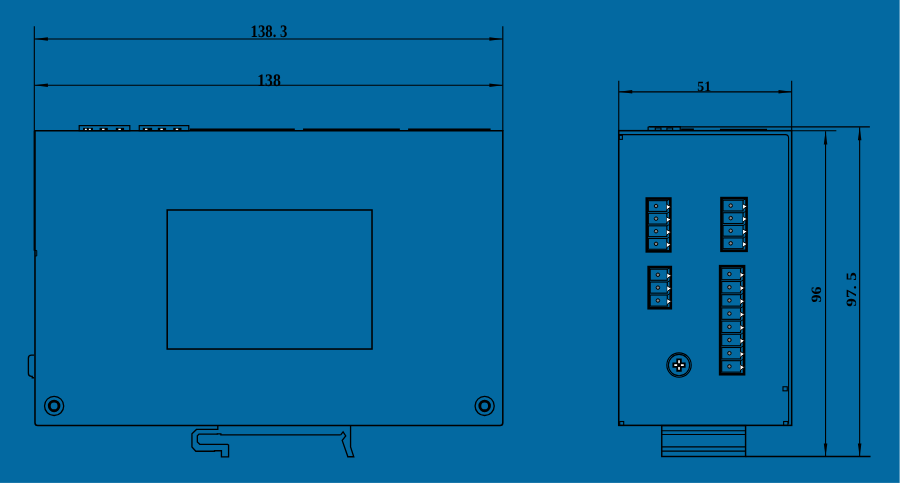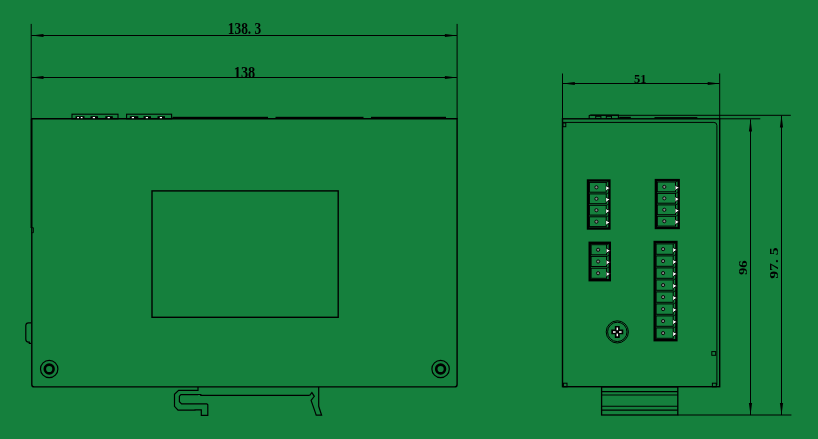--- a/index.html
+++ b/index.html
@@ -1,16 +1,16 @@
 <!DOCTYPE html>
 <html><head>
 <meta charset="utf-8">
 <style>
 html,body{margin:0;padding:0;background:#fff;}
-#page{position:relative;width:818px;height:439px;background:#15803d;overflow:hidden;}
+#page{position:relative;width:818px;height:439px;background:#0369a1;overflow:hidden;}
 svg{position:absolute;top:0;left:0;}
 text{font-family:"Liberation Serif",serif;font-weight:bold;fill:#000;}
 </style>
 </head>
 <body>
 <div id="page">
 <svg width="818" height="439" viewBox="0 0 818 439">
 <g fill="none" stroke="#000" stroke-width="1.3">
 
 <g>

